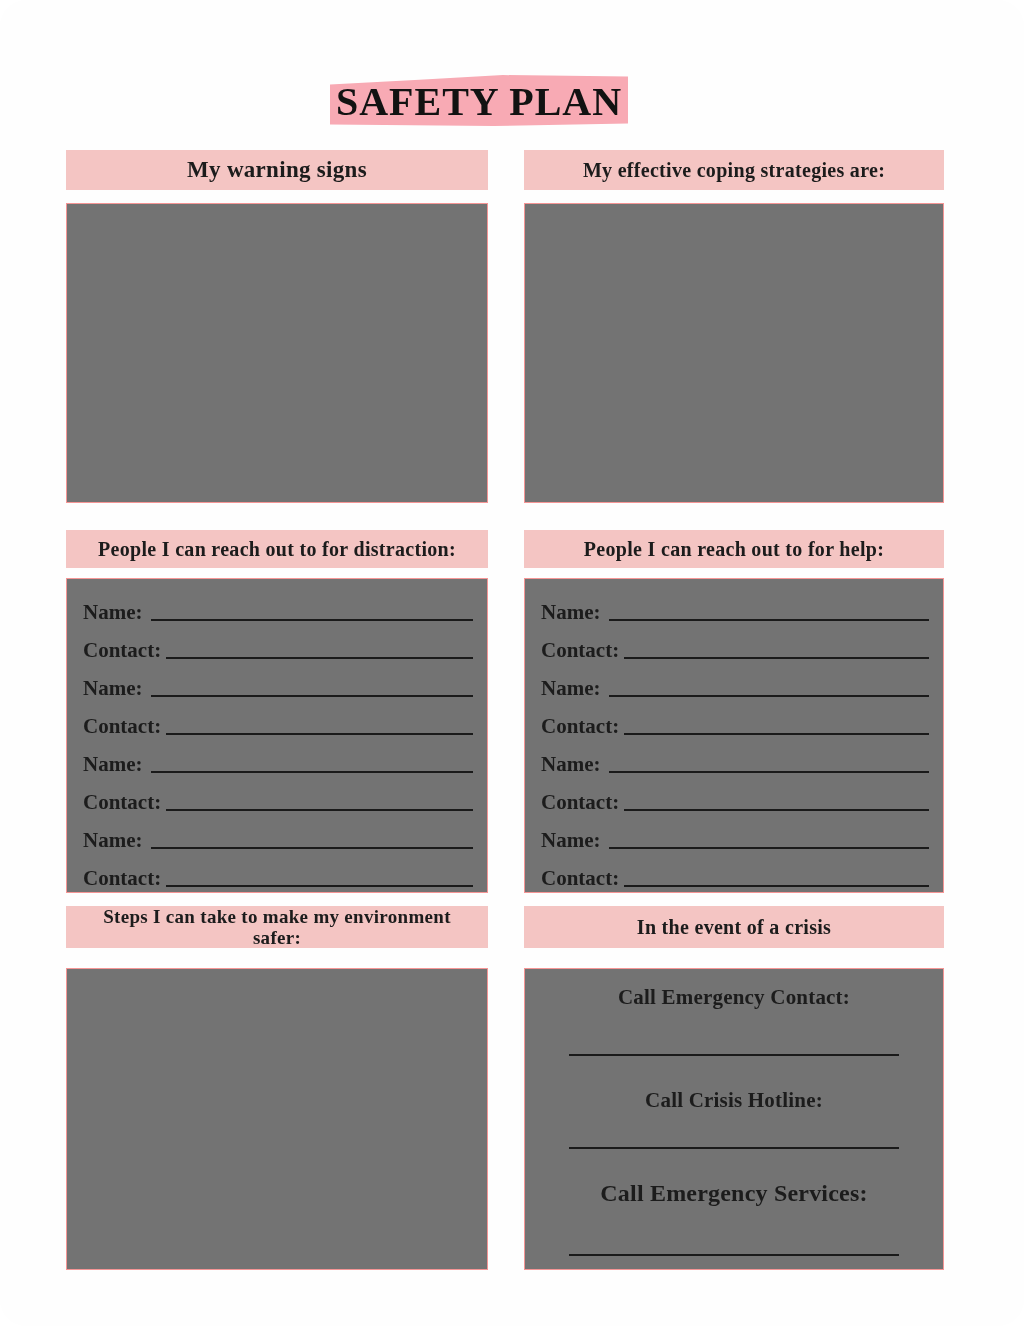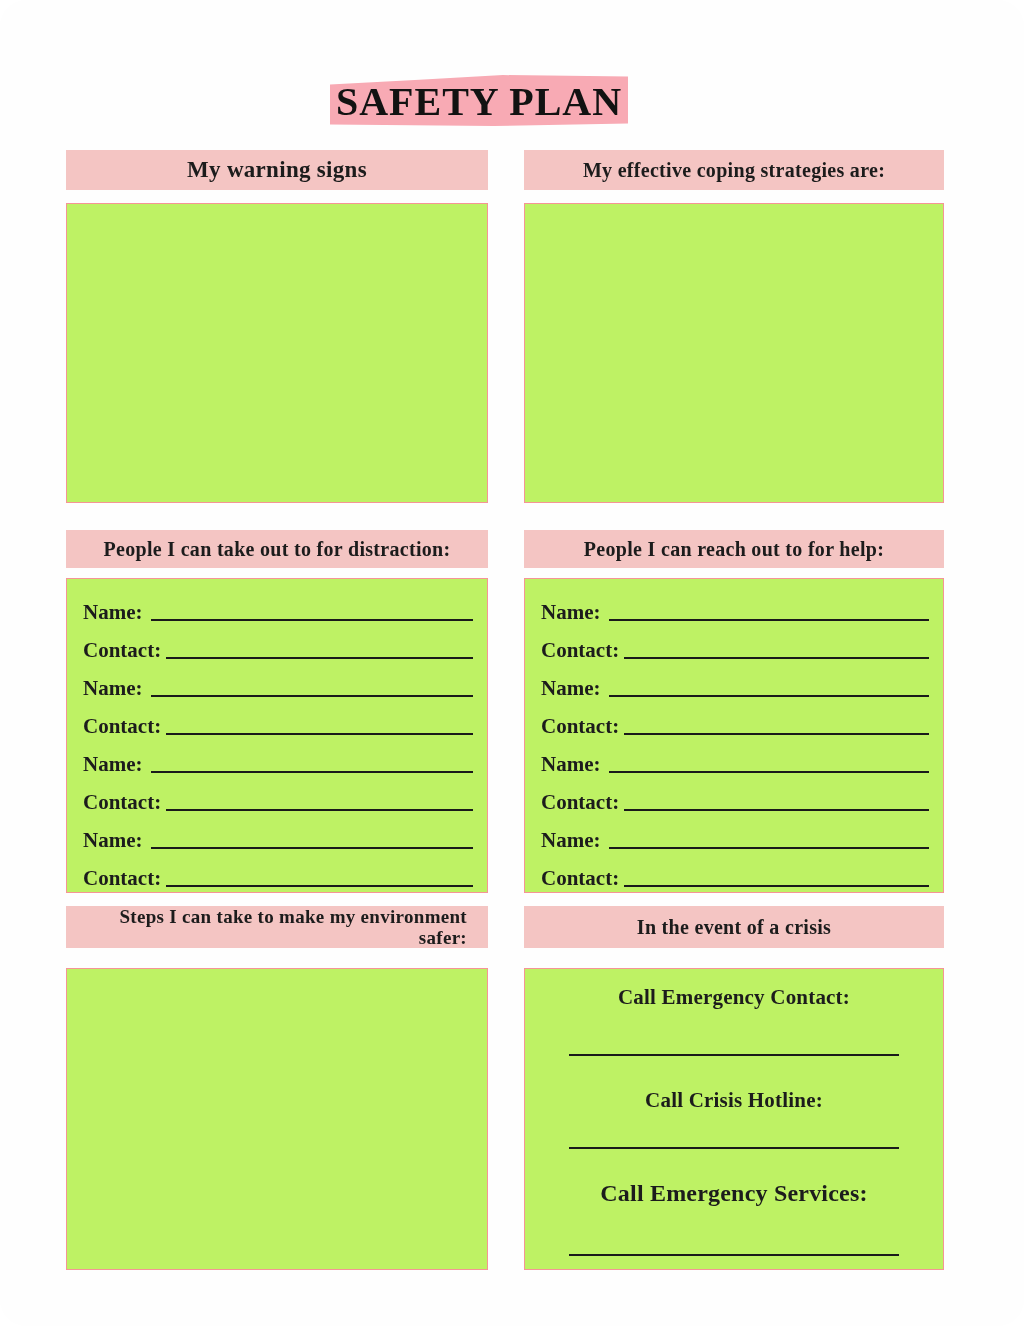--- a/index.html
+++ b/index.html
@@ -41,30 +41,30 @@
   .band {
     position: absolute;
     background: #f4c5c3;
     display: flex; align-items: center; justify-content: center;
     text-align: center;
     font-weight: bold;
     letter-spacing: 0.3px;
   }
   .band-r1 { top: 150px; height: 40px; }
   .band-r2 { top: 530px; height: 38px; }
-  .band-r3 { top: 906px; height: 42px; text-align: right; }
+  .band-r3 { top: 906px; height: 42px; }
 
   .band-lg   { font-size: 23px; }
   .band-md   { font-size: 20px; }
   .band-wrap { font-size: 19px; line-height: 1.12; }
   .band-wrap .wrap-limit { display: inline-block; max-width: 380px; }
 
   .box {
     position: absolute;
-    background: #bef264;
+    background: #737373;
     border: 1.5px solid #f59595;
     box-sizing: border-box;
   }
   .box-r1 { top: 203px; height: 300px; }
   .box-r2 { top: 578px; height: 315px; }
   .box-r3 { top: 958px; height: 302px; margin-top: 10px; }
 
   
   .form-box { padding: 6px 14px 0 16px; display: flex; flex-direction: column; }
   .frow {
@@ -119,21 +119,21 @@
     <span>My warning signs</span>
   </div>
   <div class="box box-r1 col-l"></div>
 
   <div class="band band-r1 band-md col-r">
     <span>My effective coping strategies are:</span>
   </div>
   <div class="box box-r1 col-r"></div>
 
   <div class="band band-r2 band-md col-l">
-    <span>People I can take out to for distraction:</span>
+    <span>People I can reach out to for distraction:</span>
   </div>
   <div class="box box-r2 col-l form-box">
     <div class="frow name">
       <span class="flabel">Name:</span>
       <span class="fline"></span>
     </div>
     <div class="frow contact">
       <span class="flabel">Contact:</span>
       <span class="fline"></span>
     </div>

